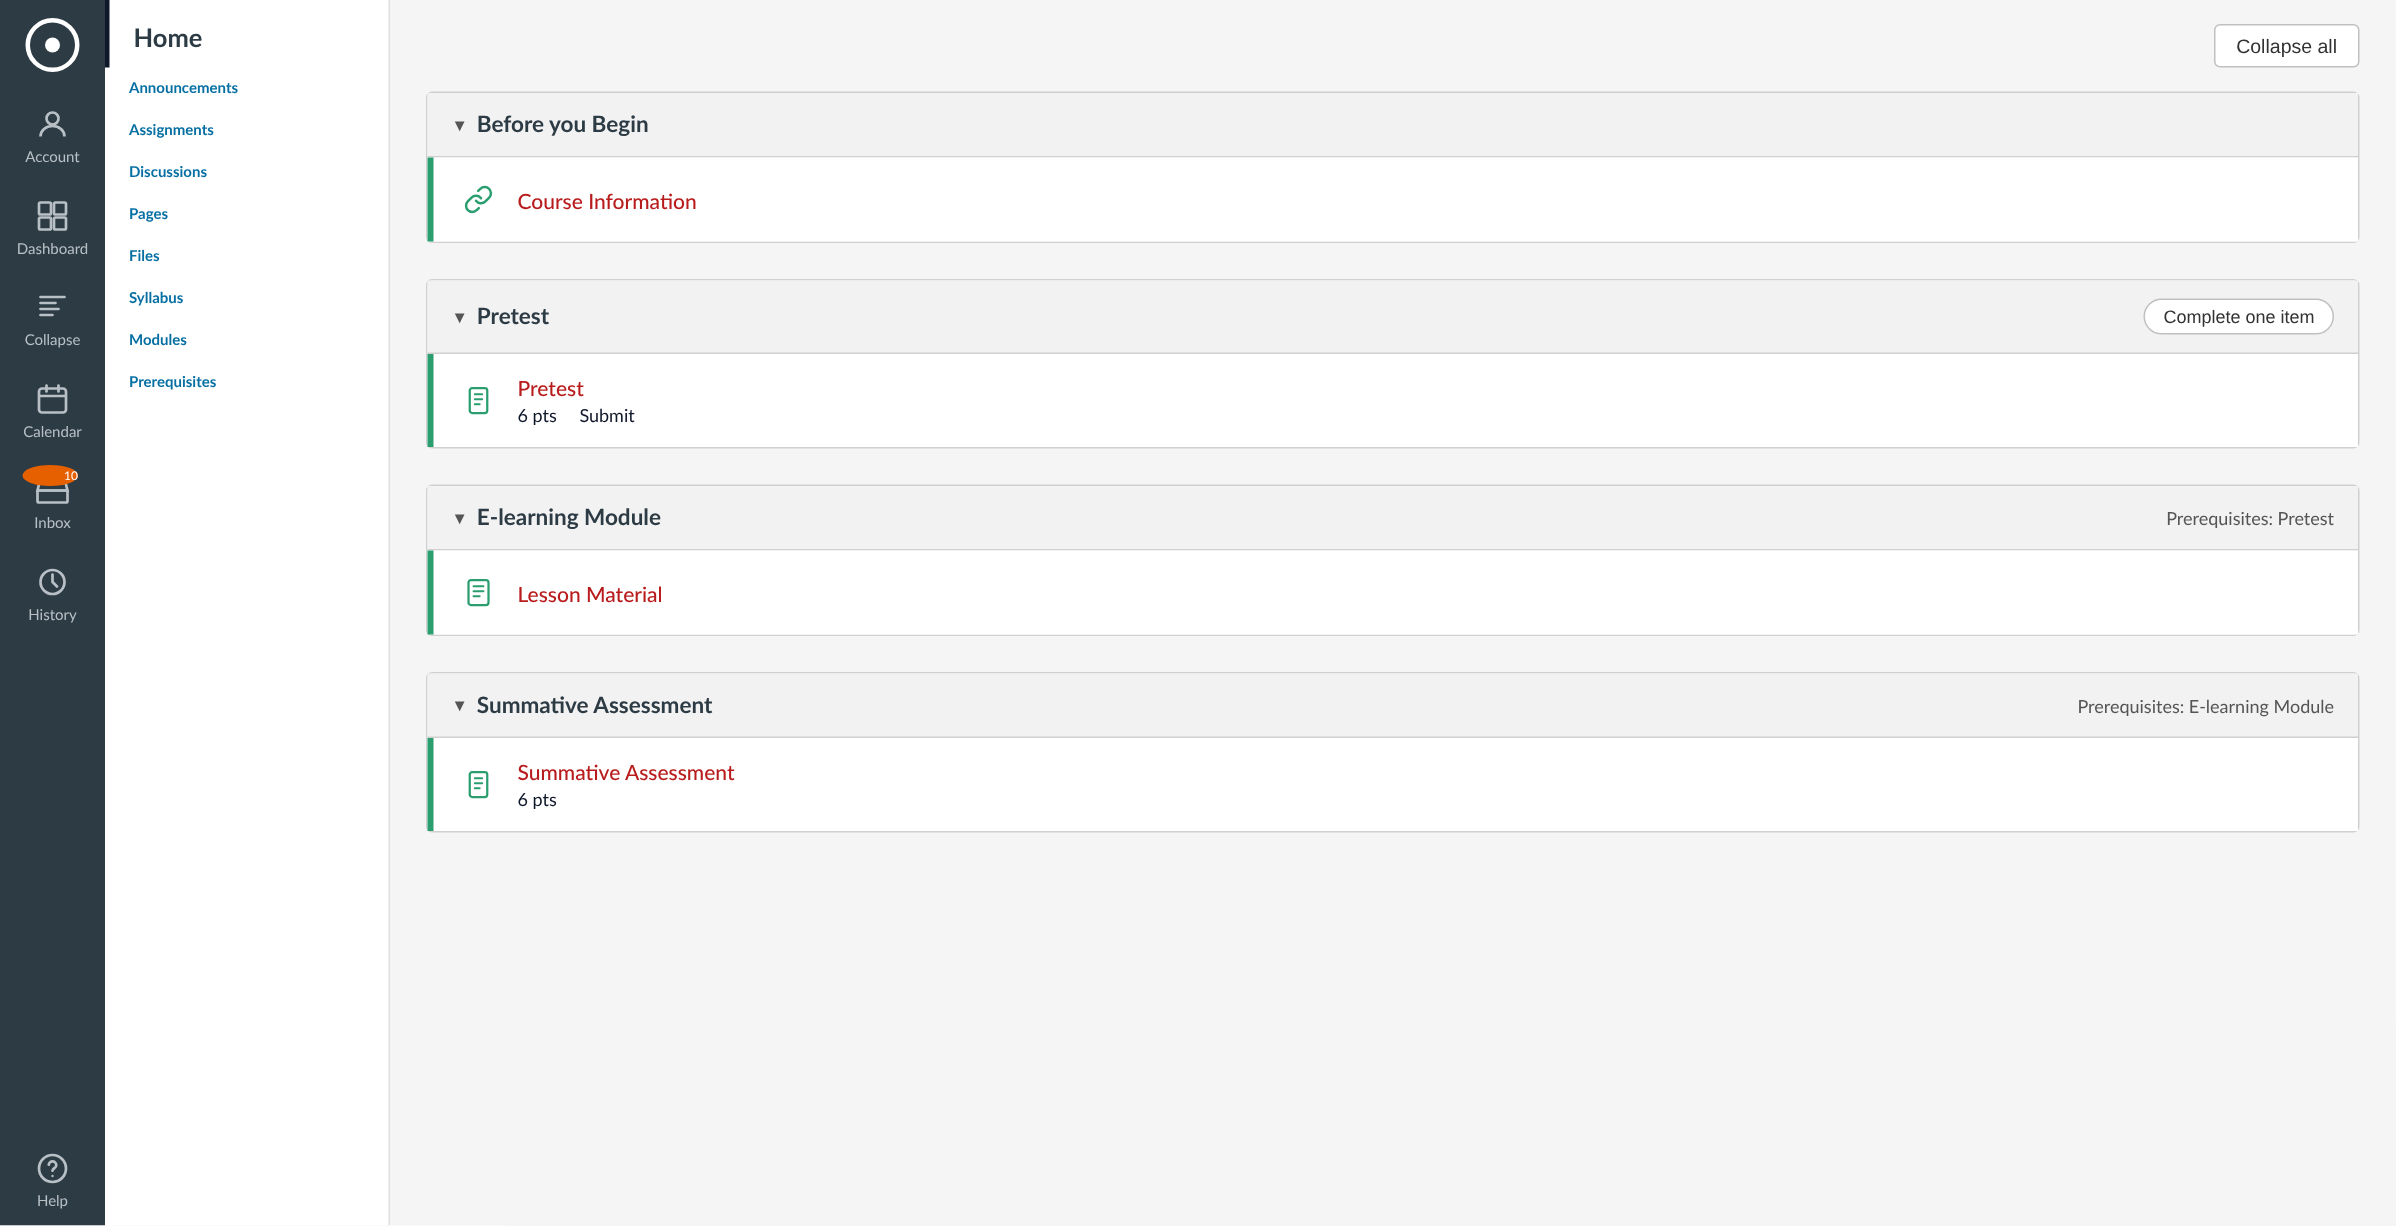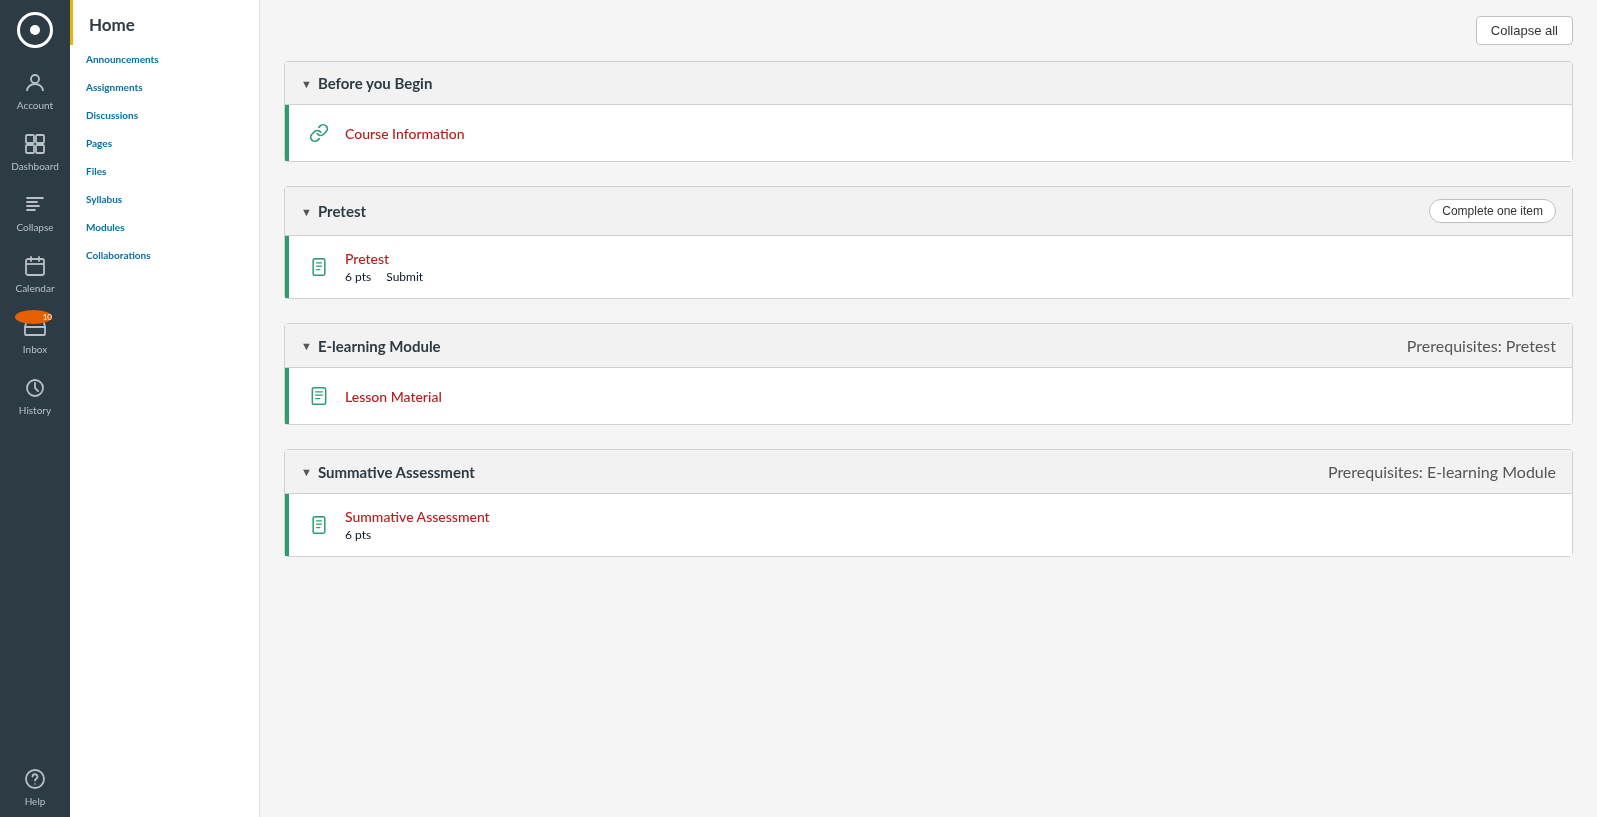--- a/index.html
+++ b/index.html
@@ -88,21 +88,21 @@
       padding: 0;
       flex-shrink: 0;
       height: 817px;
       overflow-y: auto;
     }
     .course-nav-home {
       padding: 14px 16px 10px 16px;
       font-size: 17px;
       font-weight: bold;
       color: #2d3b45;
-      border-left: 3px solid #eab308;
+      border-left: 3px solid #0f172a;
     }
     .course-nav-link {
       display: block;
       padding: 8px 16px;
       color: #0770a3;
       font-size: 10px;
       text-decoration: none;
       cursor: pointer;
       font-weight: bold;
     }
@@ -154,21 +154,21 @@
     .chevron-icon {
       color: #555;
       font-size: 11px;
     }
     .module-title {
       font-size: 15px;
       font-weight: bold;
       color: #2d3b45;
     }
     .module-meta {
-      font-size: 16px;
+      font-size: 12px;
       color: #555;
     }
     .complete-one-btn {
       padding: 4px 12px;
       font-size: 12px;
       border: 1px solid #c0c0c0;
       background: #fff;
       border-radius: 12px;
       cursor: pointer;
       color: #333;
@@ -298,21 +298,21 @@
 
 <nav class="course-nav">
   <div class="course-nav-home">Home</div>
   <a class="course-nav-link">Announcements</a>
   <a class="course-nav-link">Assignments</a>
   <a class="course-nav-link">Discussions</a>
   <a class="course-nav-link">Pages</a>
   <a class="course-nav-link">Files</a>
   <a class="course-nav-link">Syllabus</a>
   <a class="course-nav-link">Modules</a>
-  <a class="course-nav-link">Collaborations</a>
+  <a class="course-nav-link">Prerequisites</a>
 </nav>
 
 <main class="main-content">
   <div class="main-header">
     <button class="collapse-btn">Collapse all</button>
   </div>
 
   <div class="module">
     <div class="module-header">
       <div class="module-title-area">

